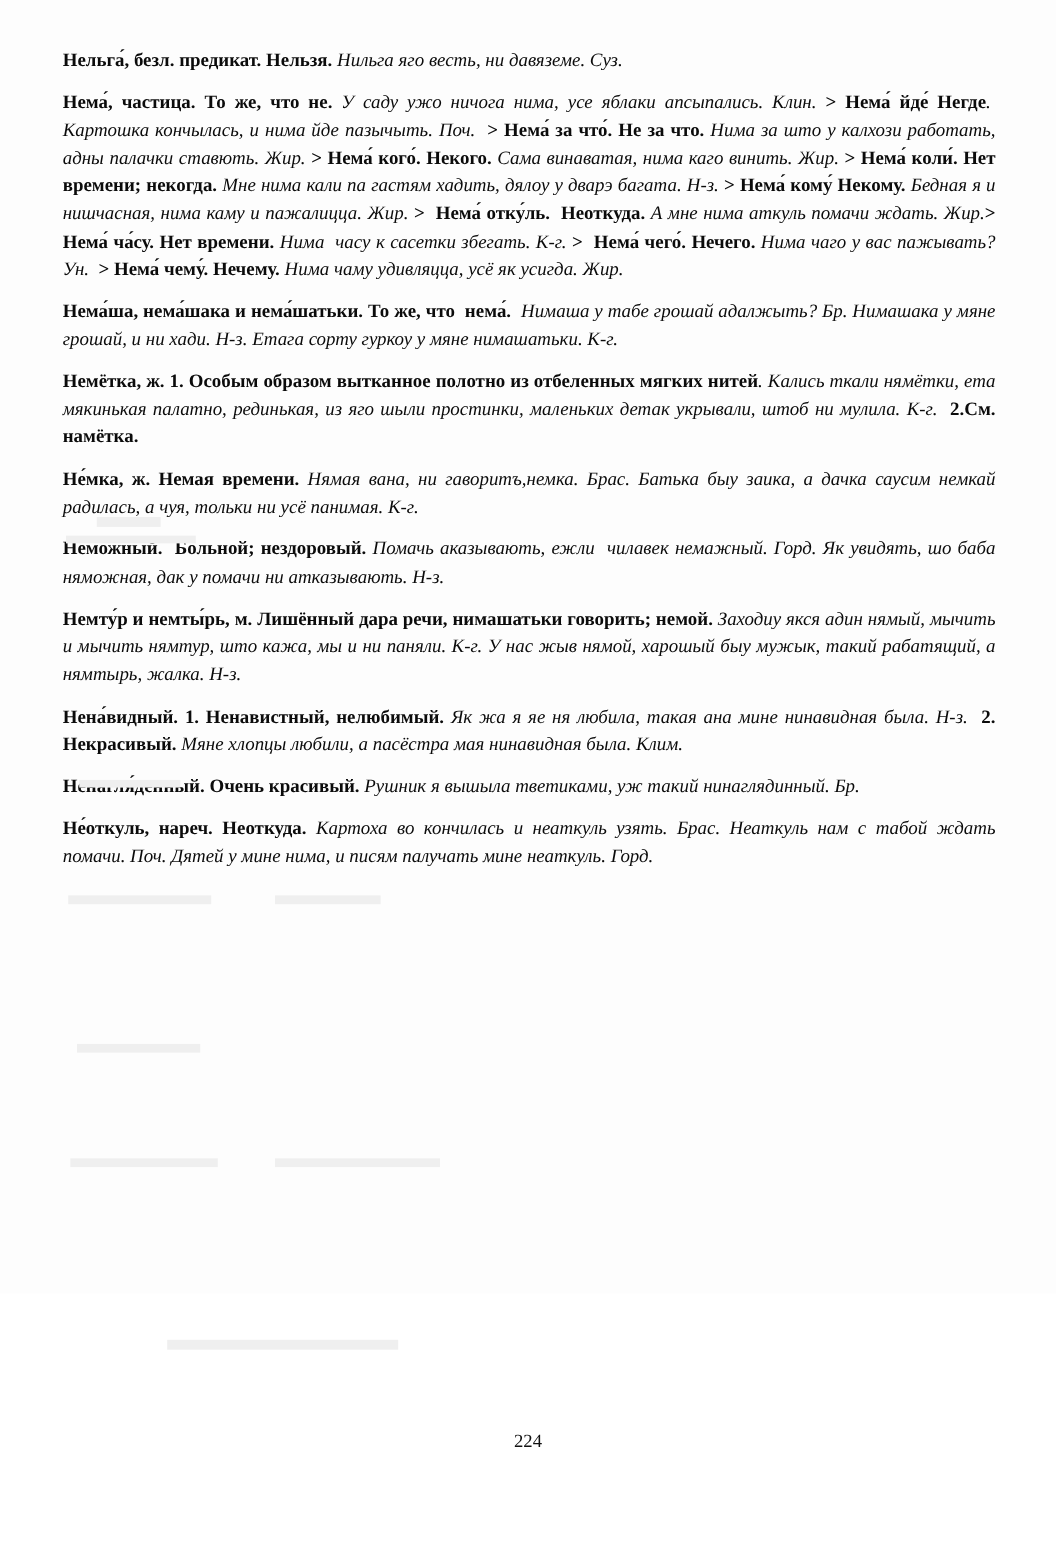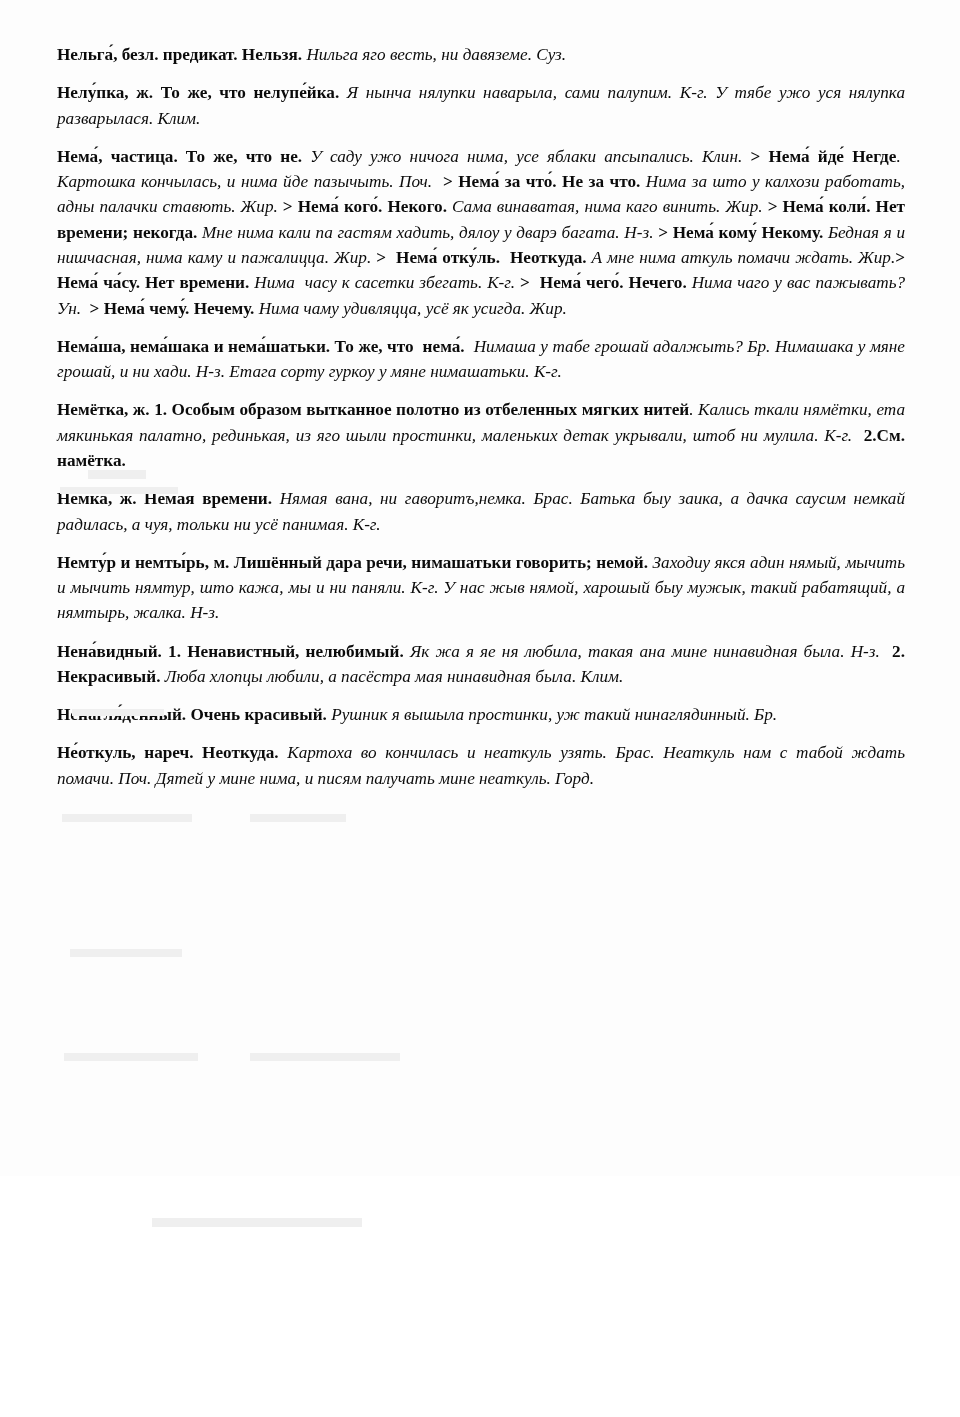--- a/index.html
+++ b/index.html
@@ -79,31 +79,32 @@
     pointer-events: none;
   }
 </style>
 </head>
 <body>
 
 <div class="page">
 
   <div class="column">
     <p class="entry"><span class="hw">Нельга́, безл. предикат. Нельзя.</span> <span class="ex">Нильга яго весть, ни давяземе. Суз.</span></p>
-    <p class="entry"><span class="hw">Нелу́пка, ж. То же, что нелупе́йка.</span> <span class="ex">Я нынча нялупки наварыла, сами палупим. К-г. У тябе ужо уся нялупка разварылася. Клим.</span></p>
     <p class="entry"><span class="hw">Нема́, частица. То же, что не.</span> <span class="ex">У саду ужо ничога нима, усе яблаки апсыпались. Клин.</span> <span class="ref">&gt;</span> <span class="hw">Нема́ йде́ Негде</span><span class="ex">.&nbsp; Картошка кончылась, и нима йде пазычыть. Поч.</span>&nbsp; <span class="ref">&gt;</span> <span class="hw">Нема́ за что́. Не за что.</span> <span class="ex">Нима за што у калхози работать, адны палачки ставють. Жир.</span> <span class="ref">&gt;</span> <span class="hw">Нема́ кого́. Некого.</span> <span class="ex">Сама винаватая, нима каго винить. Жир.</span> <span class="ref">&gt;</span> <span class="hw">Нема́ коли́. Нет времени; некогда.</span> <span class="ex">Мне нима кали па гастям хадить, дялоу у дварэ багата. Н-з.</span> <span class="ref">&gt;</span> <span class="hw">Нема́ кому́ Некому.</span> <span class="ex">Бедная я и нишчасная, нима каму и пажалицца. Жир.</span> <span class="ref">&gt;</span>&nbsp; <span class="hw">Нема́ отку́ль.&nbsp; Неоткуда.</span> <span class="ex">А мне нима аткуль помачи ждать. Жир.</span><span class="ref">&gt;</span> <span class="hw">Нема́ ча́су. Нет времени.</span> <span class="ex">Нима&nbsp; часу к сасетки збегать. К-г.</span> <span class="ref">&gt;</span>&nbsp; <span class="hw">Нема́ чего́. Нечего.</span> <span class="ex">Нима чаго у вас пажывать? Ун.</span>&nbsp; <span class="ref">&gt;</span> <span class="hw">Нема́ чему́. Нечему.</span> <span class="ex">Нима чаму удивляцца, усё як усигда. Жир.</span></p>
     <p class="entry"><span class="hw">Нема́ша, нема́шака и нема́шатьки. То же, что&nbsp; нема́.</span>&nbsp; <span class="ex">Нимаша у табе грошай адалжыть? Бр. Нимашака у мяне грошай, и ни хади. Н-з. Етага сорту гуркоу у мяне нимашатьки. К-г.</span></p>
     <p class="entry"><span class="hw">Немётка, ж. <span class="num">1.</span> Особым образом вытканное полотно из отбеленных мягких нитей</span><span class="ex">. Кались ткали нямётки, ета мякинькая палатно, рединькая, из яго шыли простинки, маленьких детак укрывали, штоб ни мулила. К-г.</span>&nbsp; <span class="hw"><span class="num">2.</span>См. намётка.</span></p>
     <p class="entry"><span class="hw">Не́мка, ж. Немая времени.</span> <span class="ex">Нямая вана, ни гаворитъ,немка. Брас. Батька быу заика, а дачка саусим немкай радилась, а чуя, тольки ни усё панимая. К-г.</span></p>
+    <p class="entry"><span class="hw">Не́мо́жный.&nbsp; Больной; нездоровый.</span> <span class="ex">Помачь аказывають, ежли&nbsp; чилавек немажный. Горд. Як увидять, шо баба няможная, дак у помачи ни атказывають. Н-з.</span></p>
     <p class="entry"><span class="hw">Немту́р и немты́рь, м. Лишённый дара речи, нимашатьки говорить; немой.</span> <span class="ex">Заходиу якся адин нямый, мычить и мычить нямтур, што кажа, мы и ни паняли. К-г. У нас жыв нямой, харошый быу мужык, такий рабатящий, а нямтырь, жалка. Н-з.</span></p>
-    <p class="entry"><span class="hw">Нена́видный. <span class="num">1.</span> Ненавистный, нелюбимый.</span> <span class="ex">Як жа я яе ня любила, такая ана мине нинавидная была. Н-з</span><span class="ex">.</span>&nbsp; <span class="hw"><span class="num">2.</span> Некрасивый.</span> <span class="ex">Люба хлопцы любили, а пасёстра мая нинавидная была. Клим.</span></p>
-    <p class="entry"><span class="hw">Ненагля́денный. Очень красивый.</span> <span class="ex">Рушник я вышыла простинки, уж такий нинаглядинный. Бр.</span></p>
+    <p class="entry"><span class="hw">Нена́видный. <span class="num">1.</span> Ненавистный, нелюбимый.</span> <span class="ex">Як жа я яе ня любила, такая ана мине нинавидная была. Н-з</span><span class="ex">.</span>&nbsp; <span class="hw"><span class="num">2.</span> Некрасивый.</span> <span class="ex">Мяне хлопцы любили, а пасёстра мая нинавидная была. Клим.</span></p>
+    <p class="entry"><span class="hw">Ненагля́денный. Очень красивый.</span> <span class="ex">Рушник я вышыла тветиками, уж такий нинаглядинный. Бр.</span></p>
     <p class="entry"><span class="hw">Не́откуль, нареч. Неоткуда.</span> <span class="ex">Картоха во кончилась и неаткуль узять. Брас. Неаткуль нам с табой ждать помачи. Поч. Дятей у мине нима, и писям палучать мине неаткуль. Горд.</span></p>
   </div>
 
+  <div class="pagenum">224</div>
 
   <div class="speck" style="left:88px;  top:470px;  width:58px; height:9px;"></div>
   <div class="speck" style="left:60px;  top:487px;  width:118px; height:7px;"></div>
   <div class="speck" style="left:72px;  top:709px;  width:92px; height:7px;"></div>
   <div class="speck" style="left:62px;  top:814px;  width:130px; height:8px;"></div>
   <div class="speck" style="left:250px; top:814px;  width:96px; height:8px;"></div>
   <div class="speck" style="left:70px;  top:949px;  width:112px; height:8px;"></div>
   <div class="speck" style="left:64px;  top:1053px; width:134px; height:8px;"></div>
   <div class="speck" style="left:250px; top:1053px; width:150px; height:8px;"></div>
   <div class="speck" style="left:152px; top:1218px; width:210px; height:9px;"></div>

